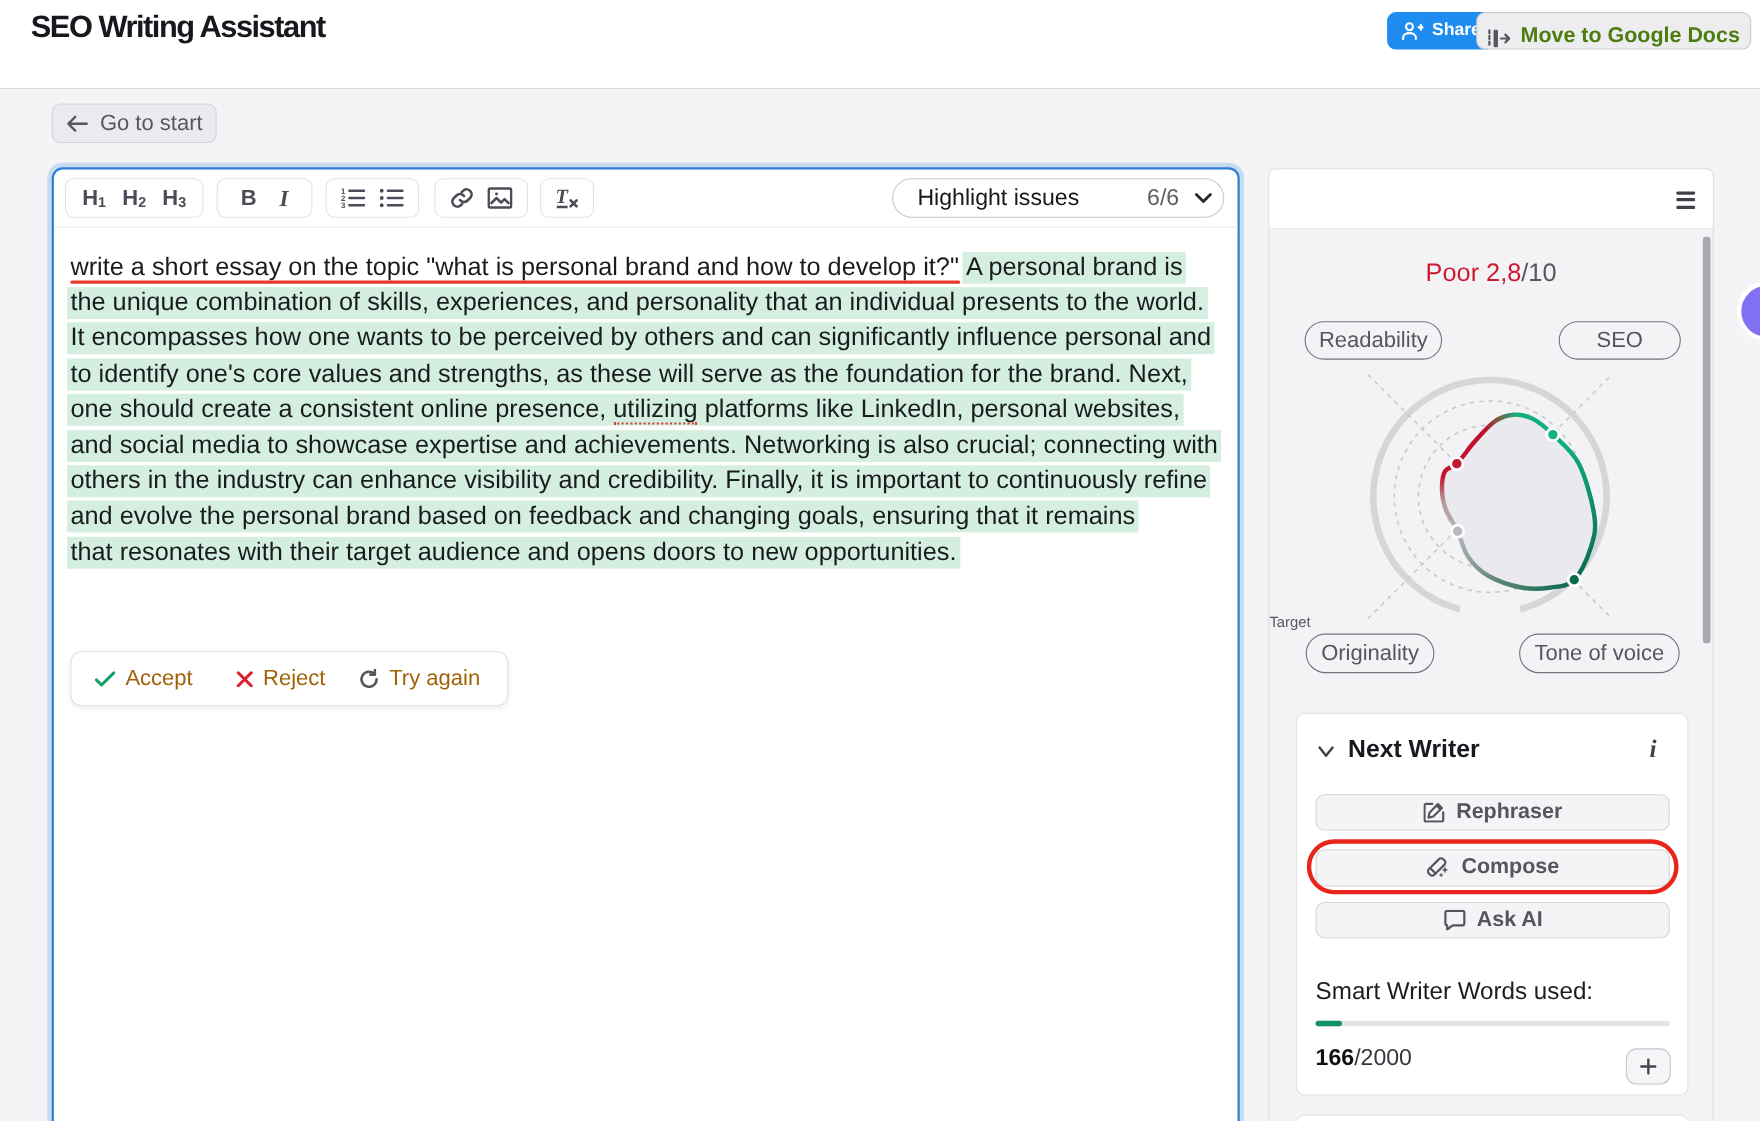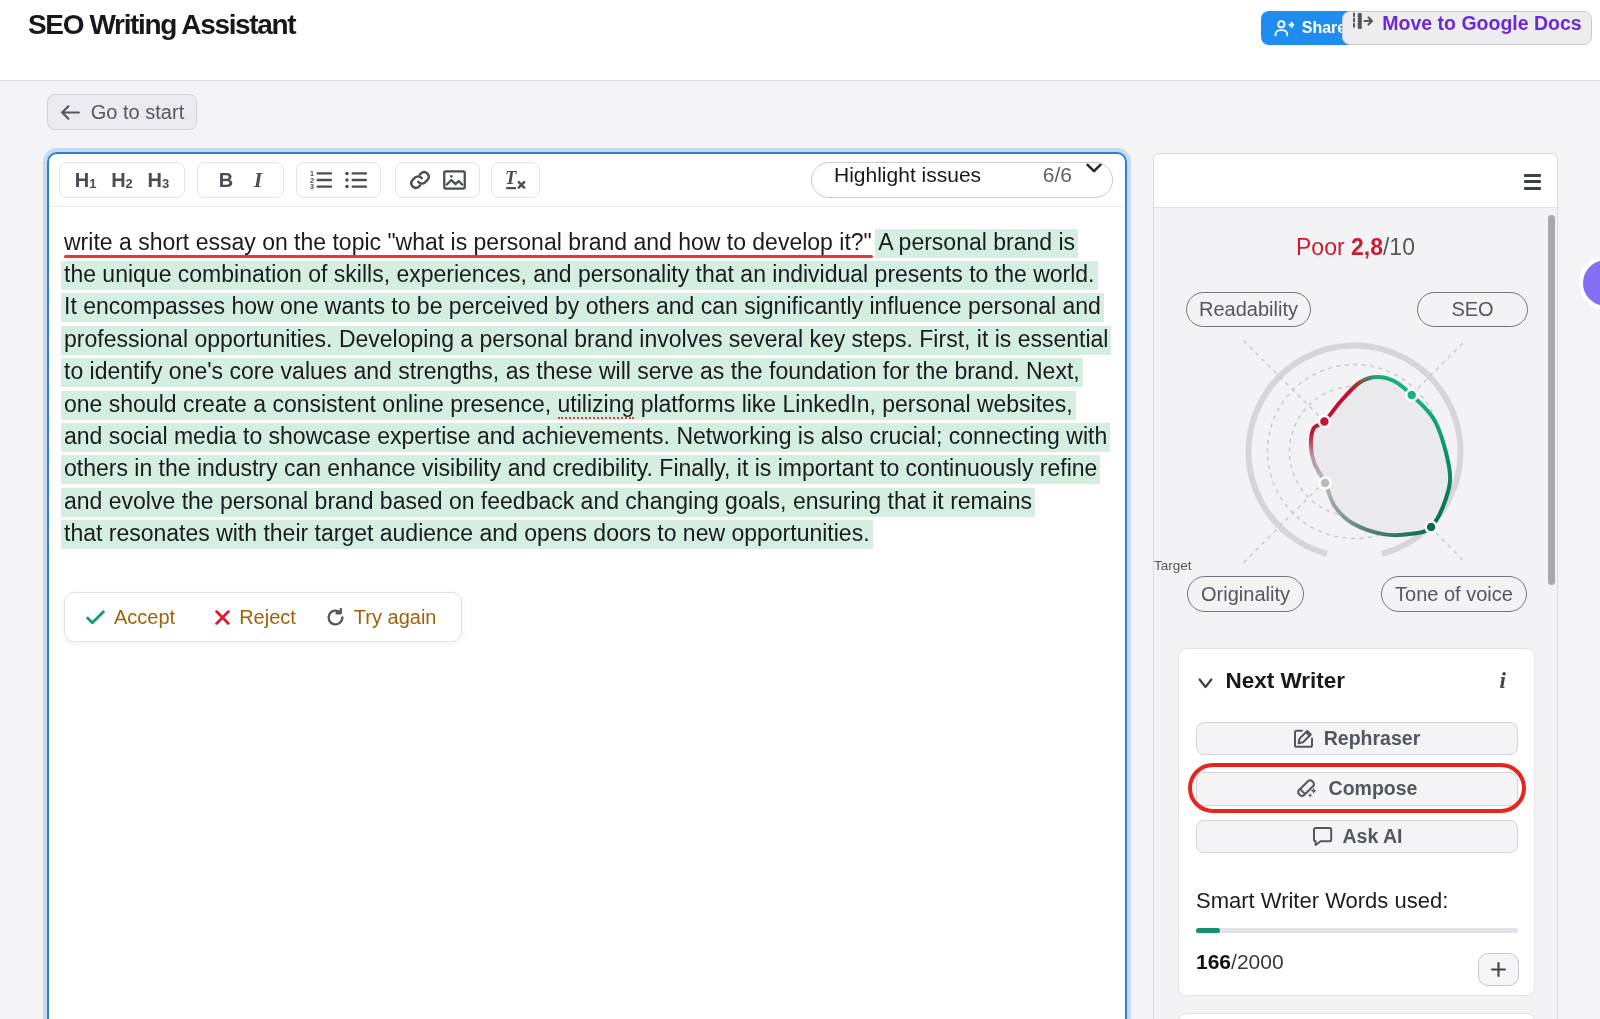--- a/index.html
+++ b/index.html
@@ -3,46 +3,46 @@
 <meta charset="utf-8">
 <style>
 * { margin:0; padding:0; box-sizing:border-box; }
 html,body { width:1600px; height:1019px; overflow:hidden; }
 body { font-family:"Liberation Sans", sans-serif; background:#f4f4f7; position:relative; }
 .abs { position:absolute; }
 
 .hdr { position:absolute; left:0; top:0; width:1600px; height:81px; background:#fff; border-bottom:1px solid #dbdce1; }
 .hdr h1 { position:absolute; left:28px; top:9px; font-size:28px; font-weight:bold; color:#16181d; letter-spacing:-1.35px; }
 .btn-share { position:absolute; left:1223px; top:11px; width:98px; height:34px; background:#1f8cf0; border-radius:8px; color:#fff; font-size:16px; font-weight:bold; display:flex; align-items:center; justify-content:center; gap:8px;margin-left:38px; }
-.btn-gdocs { position:absolute; left:1342px; top:11px; width:250px; height:34px; background:#ededf0; border:1px solid #c9cad1; border-radius:8px; color:#6d28d9; font-size:19.5px; font-weight:bold; display:flex; align-items:flex-start; justify-content:center; gap:9px; }
+.btn-gdocs { position:absolute; left:1342px; top:11px; width:250px; height:34px; background:#ededf0; border:1px solid #c9cad1; border-radius:8px; color:#4d7c0f; font-size:19.5px; font-weight:bold; display:flex; align-items:flex-end; justify-content:center; gap:9px; }
 
 .gostart { position:absolute; left:47px; top:94px; width:150px; height:36px; background:#ebebef; border:1px solid #d2d3da; border-radius:8px; color:#55575f; font-size:20px; display:flex; align-items:center; justify-content:center; gap:10px; }
 
 .editor { position:absolute; left:47px; top:152px; width:1080px; height:900px; background:#fff; border:2px solid #2e7ed2; border-radius:10px; box-shadow:0 0 0 4px #c6daf0; }
 .toolbar { position:absolute; left:0; top:0; width:100%; height:53px; border-bottom:1px solid #e8e8ec; }
 .tgroup { position:absolute; top:8px; height:36px; background:#fff; border:1px solid #e3e3e9; border-radius:8px; display:flex; align-items:center; justify-content:space-evenly; color:#4a4d57; }
 .tbtn { height:34px; display:flex; align-items:center; justify-content:center; font-size:20px; font-weight:bold; color:#4a4d57; }
-.hl-dd { position:absolute; left:762px; top:8px; width:302px; height:36px; background:#fff; border:1px solid #c7c8d0; border-radius:18px; display:flex; align-items:flex-start; }
+.hl-dd { position:absolute; left:762px; top:8px; width:302px; height:36px; background:#fff; border:1px solid #c7c8d0; border-radius:18px; display:flex; align-items:center; }
 .hl-dd .t1 { margin-left:22px; font-size:21px; color:#17181c; }
 .hl-dd .t2 { margin-left:auto; font-size:21px; color:#5d5f66; }
 .content { position:absolute; left:15px; top:71.6px; width:1050px; font-size:23px; line-height:32.4px; color:#191b1f; }
 .ln { height:32.4px; white-space:nowrap; }
 .g { background:#d4eee0; padding:0 3px 3px; margin:0 -3px; }
 .redline { position:absolute; left:15px; top:100.5px; width:809px; height:3.5px; background:#e8392b; border-radius:2px; }
 .dotted { border-bottom:2.5px dotted #d4453a; }
 
 .acc-row { position:absolute; left:15px; top:438px; width:398px; height:50px; background:#fff; border:1px solid #e2e2e8; border-radius:10px; box-shadow:0 2px 6px rgba(0,0,0,0.06); display:flex; align-items:center; font-size:20px; color:#a16207; }
 .acc-row span.lbl { margin-left:9px; }
 
 .rcard { position:absolute; left:1153px; top:153px; width:405px; height:900px; background:#f3f3f6; border:1px solid #dcdde2; border-radius:6px 6px 0 0; }
 .rcard-hdr { position:absolute; left:0; top:0; width:403px; height:54px; background:#fff; border-bottom:1px solid #e3e3e7; border-radius:6px 6px 0 0; }
 .burger { position:absolute; right:16px; top:20px; width:17px; height:16px; }
 .burger div { height:2.9px; background:#3f4149; border-radius:1px; margin-bottom:3.5px; }
 .score { position:absolute; left:0; top:79.5px; width:100%; text-align:center; font-size:23px; color:#cc1b31; }
-.score b { font-weight:bold; }
+.score b { font-weight:normal; }
 .score .gray { color:#55575c; font-weight:normal; }
 .pill { position:absolute; border:1px solid #70747f; border-radius:18px; color:#54565e; font-size:20px; display:flex; align-items:center; justify-content:center; background:transparent; }
 .swcard { position:absolute; left:23.5px; top:494px; width:357px; height:348px; background:#fff; border:1px solid #e2e2e7; border-radius:8px; }
 .swbtn { position:absolute; left:17.5px; width:322px; height:33.5px; background:#f4f4f7; border:1px solid #d4d4db; border-radius:8px; color:#53565e; font-size:19.5px; font-weight:bold; display:flex; align-items:center; justify-content:center; gap:10px; }
 .redring { position:absolute; left:9.75px; top:114.25px; width:337.5px; height:50px; border:4.5px solid #e7251c; border-radius:25px; }
 .nextcard { position:absolute; left:23.5px; top:859px; width:357px; height:30px; background:#fff; border:1px solid #e2e2e7; border-radius:8px 8px 0 0; }
 .scrollbar { position:absolute; left:394px; top:61px; width:7px; height:370px; background:#a8a8b1; border-radius:4px; }
 .purple { position:absolute; left:1579px; top:256px; width:54px; height:54px; border-radius:50%; background:#8170f1; border:4px solid #fff; }
 </style>
 </head>
@@ -132,21 +132,20 @@
       <span class="t2">6/6</span>
       <svg style="margin:0 10px 0 14px" width="16" height="10" viewBox="0 0 15 9" fill="none" stroke="#26282c" stroke-width="2.4" stroke-linecap="round" stroke-linejoin="round">
           <path d="M1.5 1.5l6 6 6-6"></path>
         </svg>
     </div>
   </div>
   <div class="content">
     <div class="ln"><span id="l1a">write a short essay on the topic "what is personal brand and how to develop it?"</span> <span class="g">A personal brand is</span></div>
     <div class="ln"><span class="g">the unique combination of skills, experiences, and personality that an individual presents to the world.</span></div>
     <div class="ln"><span class="g">It encompasses how one wants to be perceived by others and can significantly influence personal and</span></div>
-    <div class="ln"><span class="g">professional opportunities. Developing a personal brand involves several key steps. First, it is essential</span></div>
     <div class="ln"><span class="g">to identify one's core values and strengths, as these will serve as the foundation for the brand. Next,</span></div>
     <div class="ln"><span class="g">one should create a consistent online presence, <span class="dotted">utilizing</span> platforms like LinkedIn, personal websites,</span></div>
     <div class="ln"><span class="g">and social media to showcase expertise and achievements. Networking is also crucial; connecting with</span></div>
     <div class="ln"><span class="g">others in the industry can enhance visibility and credibility. Finally, it is important to continuously refine</span></div>
     <div class="ln"><span class="g">and evolve the personal brand based on feedback and changing goals, ensuring that it remains</span></div>
     <div class="ln"><span class="g">that resonates with their target audience and opens doors to new opportunities.</span></div>
   </div>
   <div class="redline"></div>
   <div class="acc-row">
     <svg style="margin-left:21px" width="19" height="15" viewBox="0 0 18 14" fill="none" stroke="#119f67" stroke-width="2.6" stroke-linecap="round" stroke-linejoin="round">

